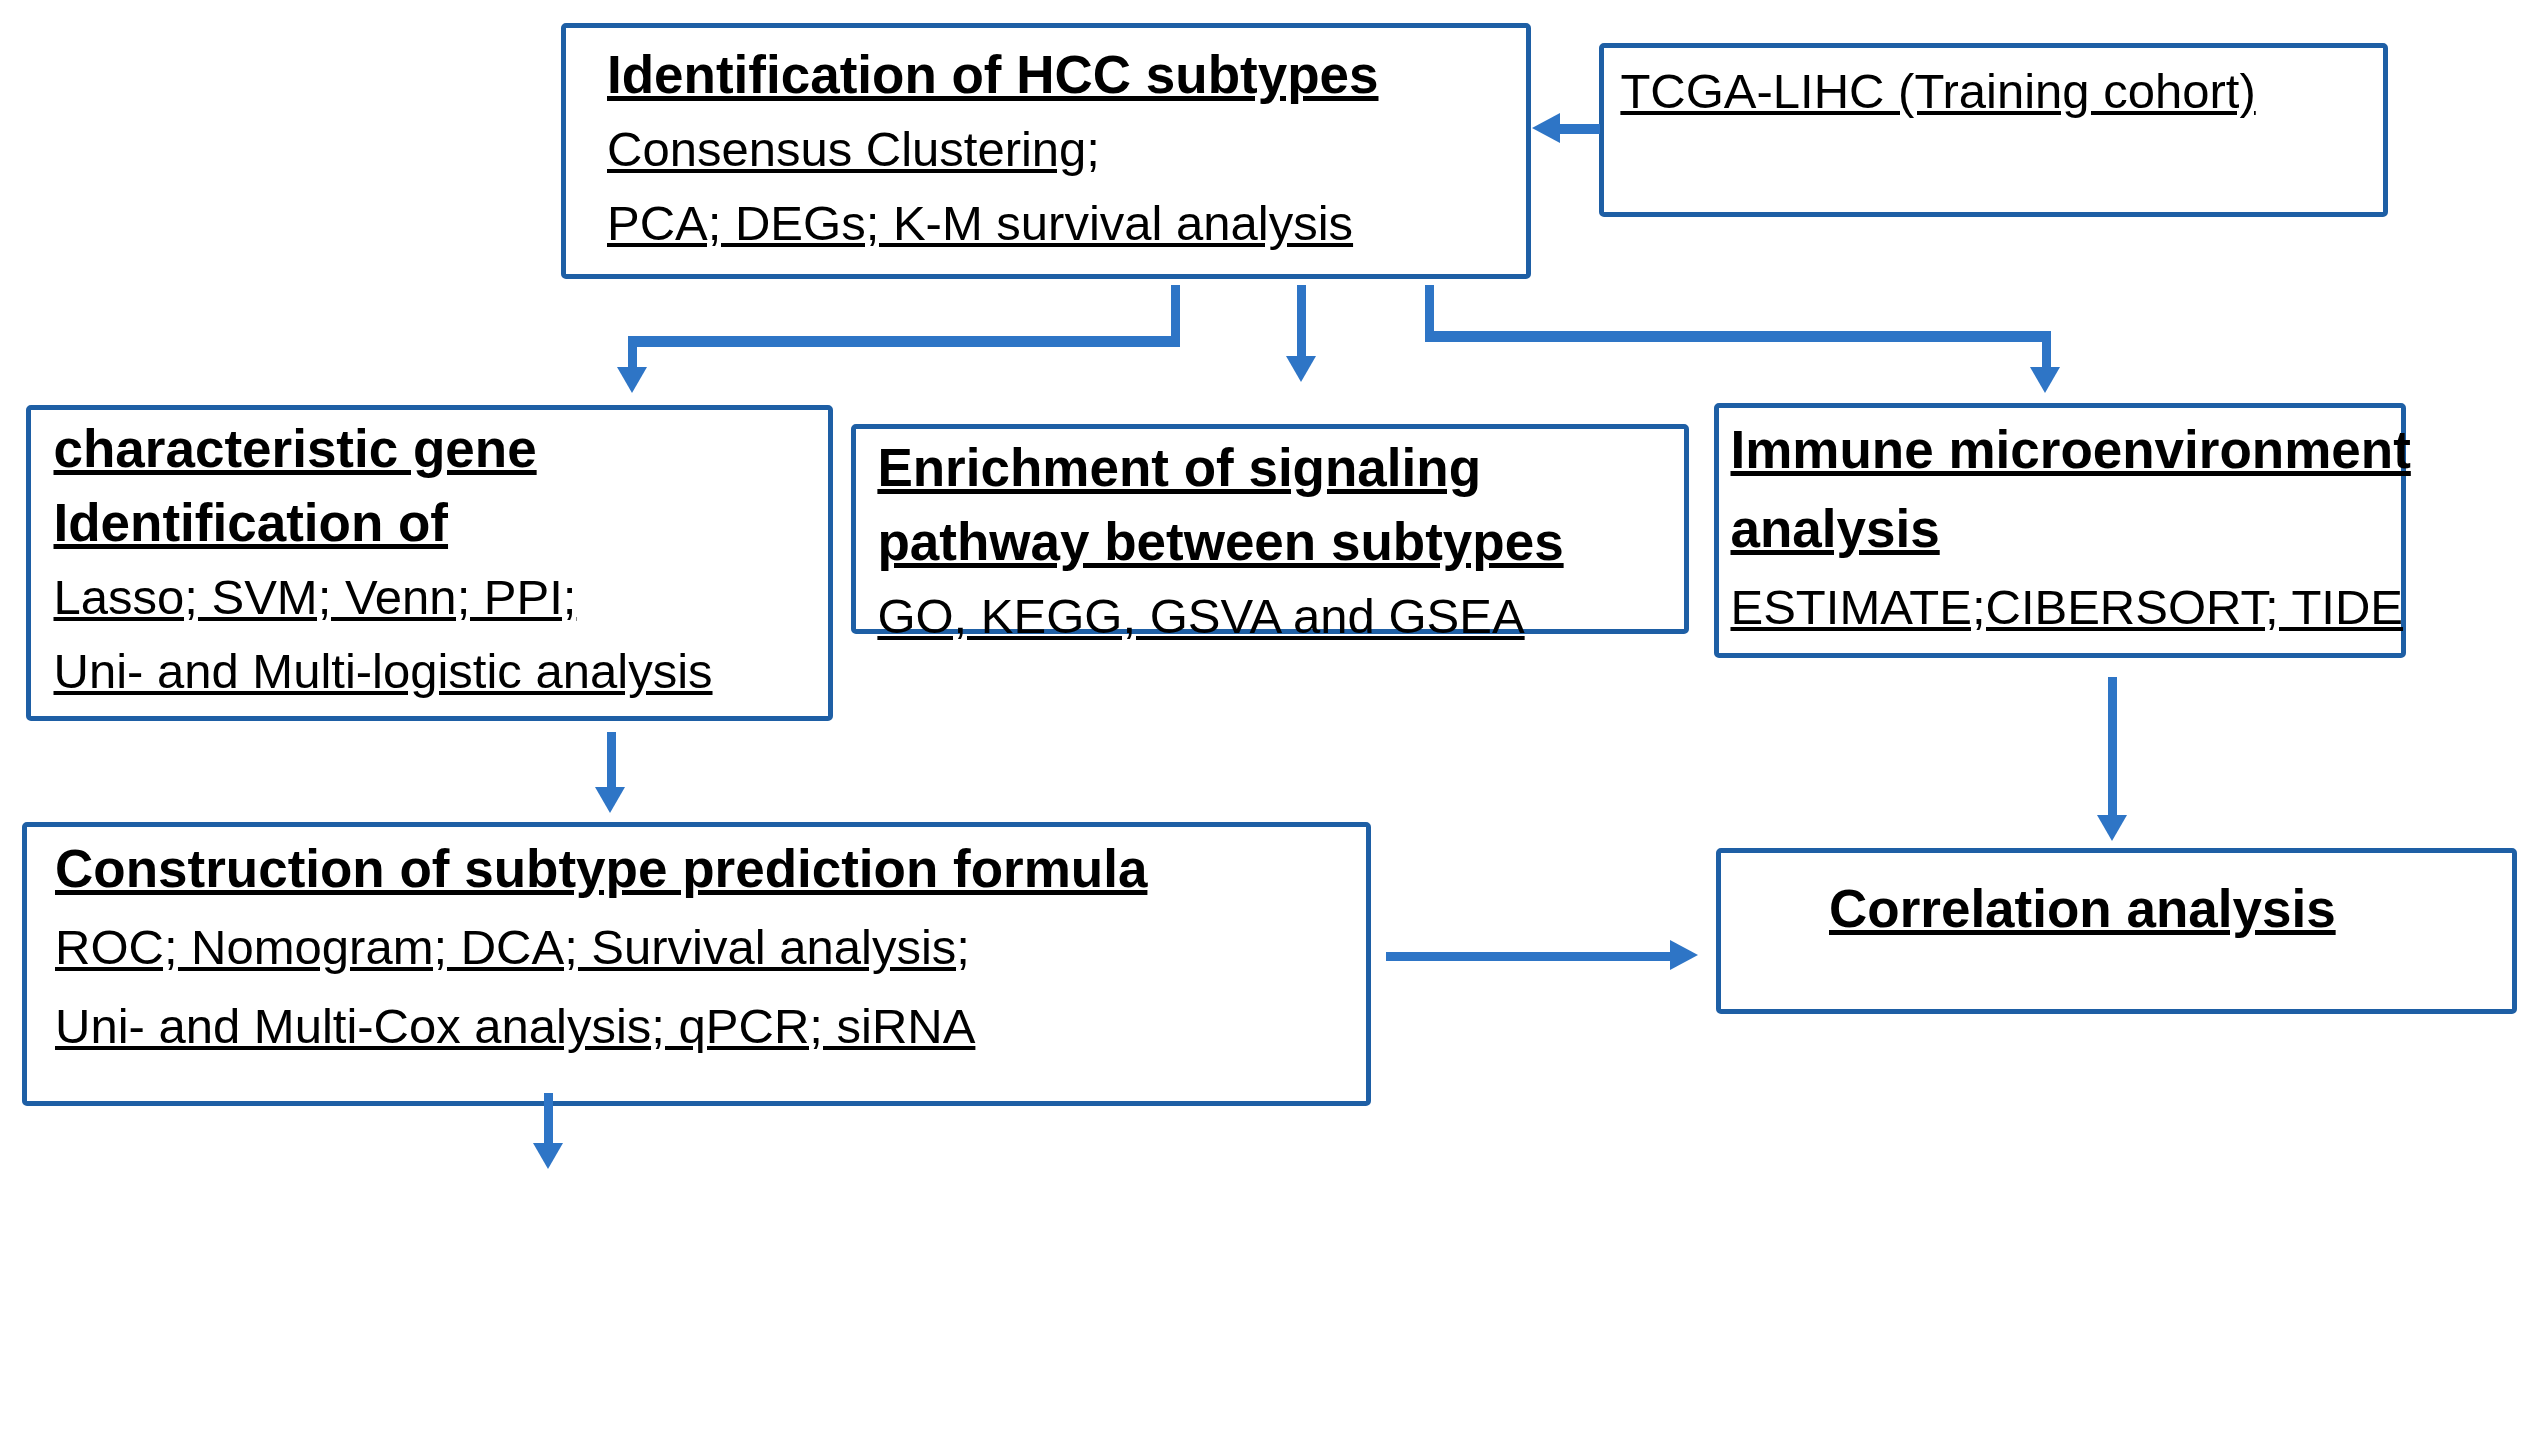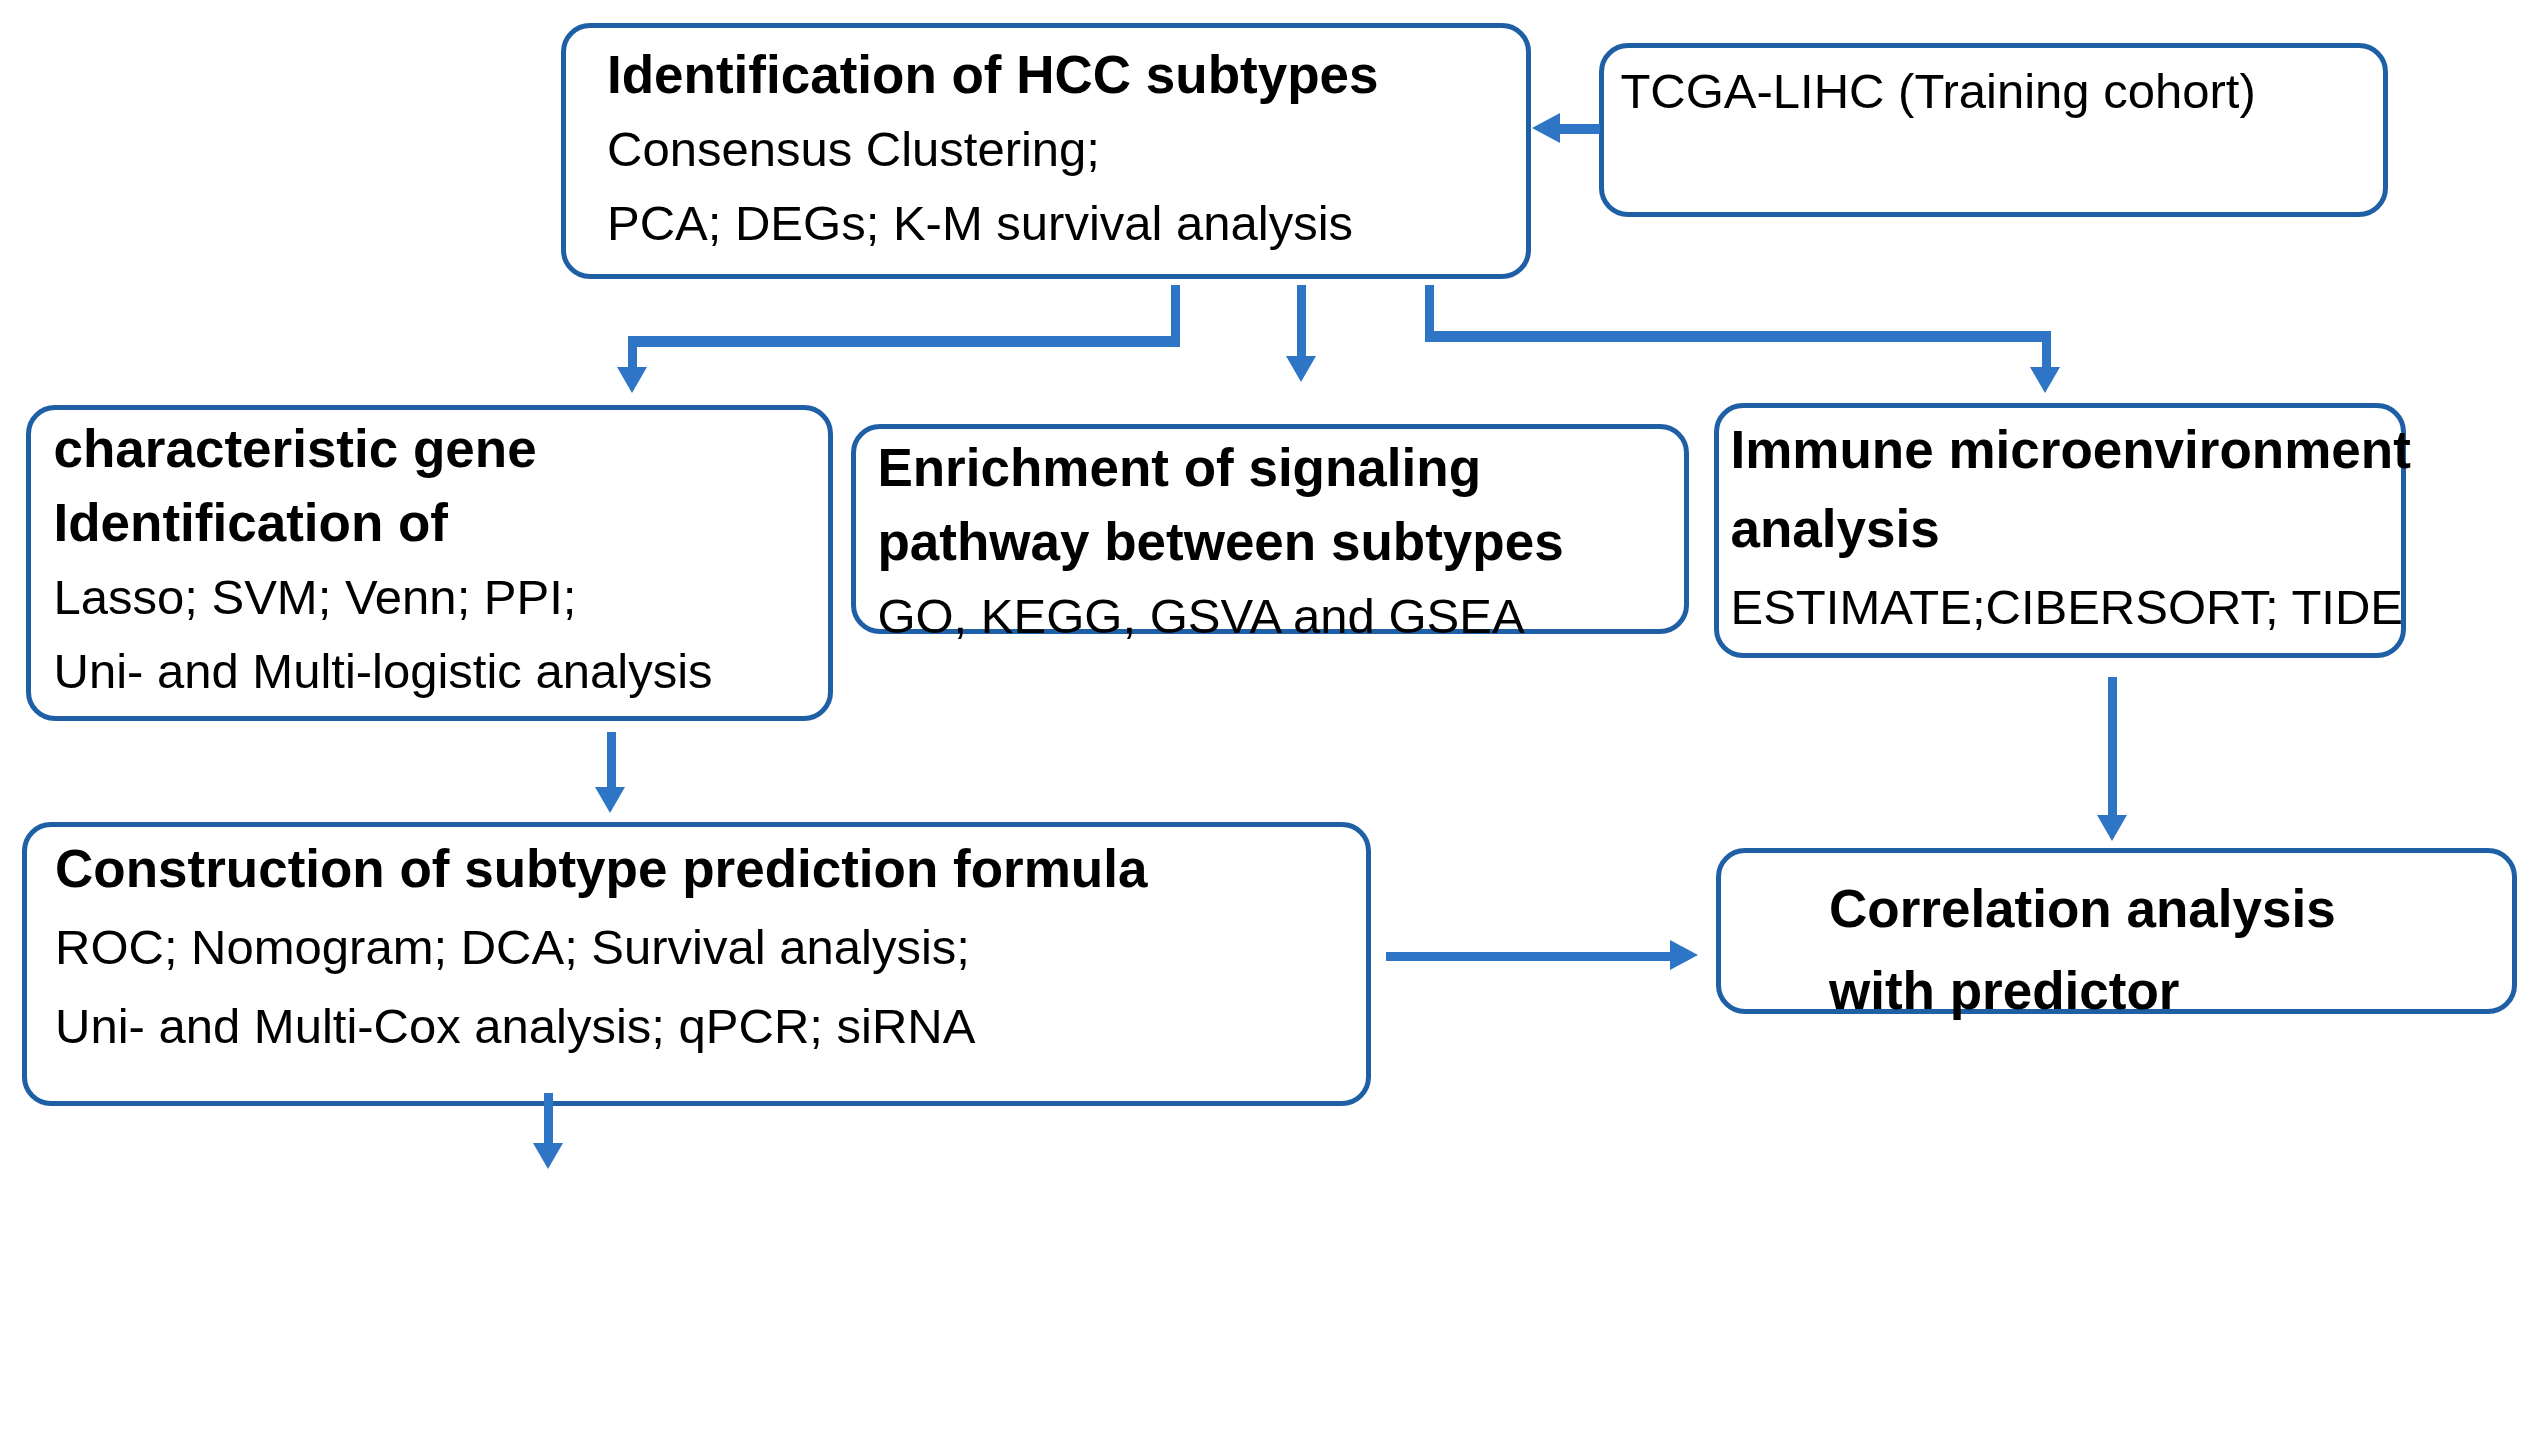--- a/index.html
+++ b/index.html
@@ -12,22 +12,23 @@
     width: 2538px;
     height: 1449px;
     background: var(--bg-c, #ffffff);
     overflow: hidden;
     color: var(--text-c, #000000);
   }
   .box {
     position: absolute;
     box-sizing: border-box;
     border: 5.8px solid var(--border-c, #1e5fa5);
-    border-radius: 29px;
+    border-radius: 5px;
     background: var(--bg-c, #ffffff);
+    text-decoration: underline;
   }
   .title {
     font-weight: bold;
     font-size: 53px;
     white-space: pre;
   }
   .line {
     font-weight: normal;
     font-size: 49px;
     white-space: pre;
@@ -89,21 +90,20 @@
   </div>
 
   <div class="box" style="left:22px; top:822px; width:1349px; height:284px; padding:1.6px 0 0 28px; line-height:79px;">
     <div class="title">Construction of subtype prediction formula</div>
     <div class="line">ROC; Nomogram; DCA; Survival analysis;</div>
     <div class="line">Uni- and Multi-Cox analysis; qPCR; siRNA</div>
   </div>
 
   <div class="box" style="left:1716px; top:848px; width:801px; height:166px; padding:15px 0 0 108px; line-height:82px;">
     <div class="title">Correlation analysis</div>
-    <div class="title">with predictor</div>
   </div>
 
 
   <div class="shaft-h" style="left:1559px; top:124px; width:41px;"></div>
   <div class="head-left" style="left:1532px; top:113px;"></div>
 
   <div class="shaft-v" style="left:1171px; top:285px; height:59px;"></div>
   <div class="shaft-h" style="left:628px; top:336px; width:552px; height:10.7px;"></div>
   <div class="shaft-v" style="left:628px; top:345px; height:23px;"></div>
   <div class="head-down" style="left:617px; top:367px;"></div>

